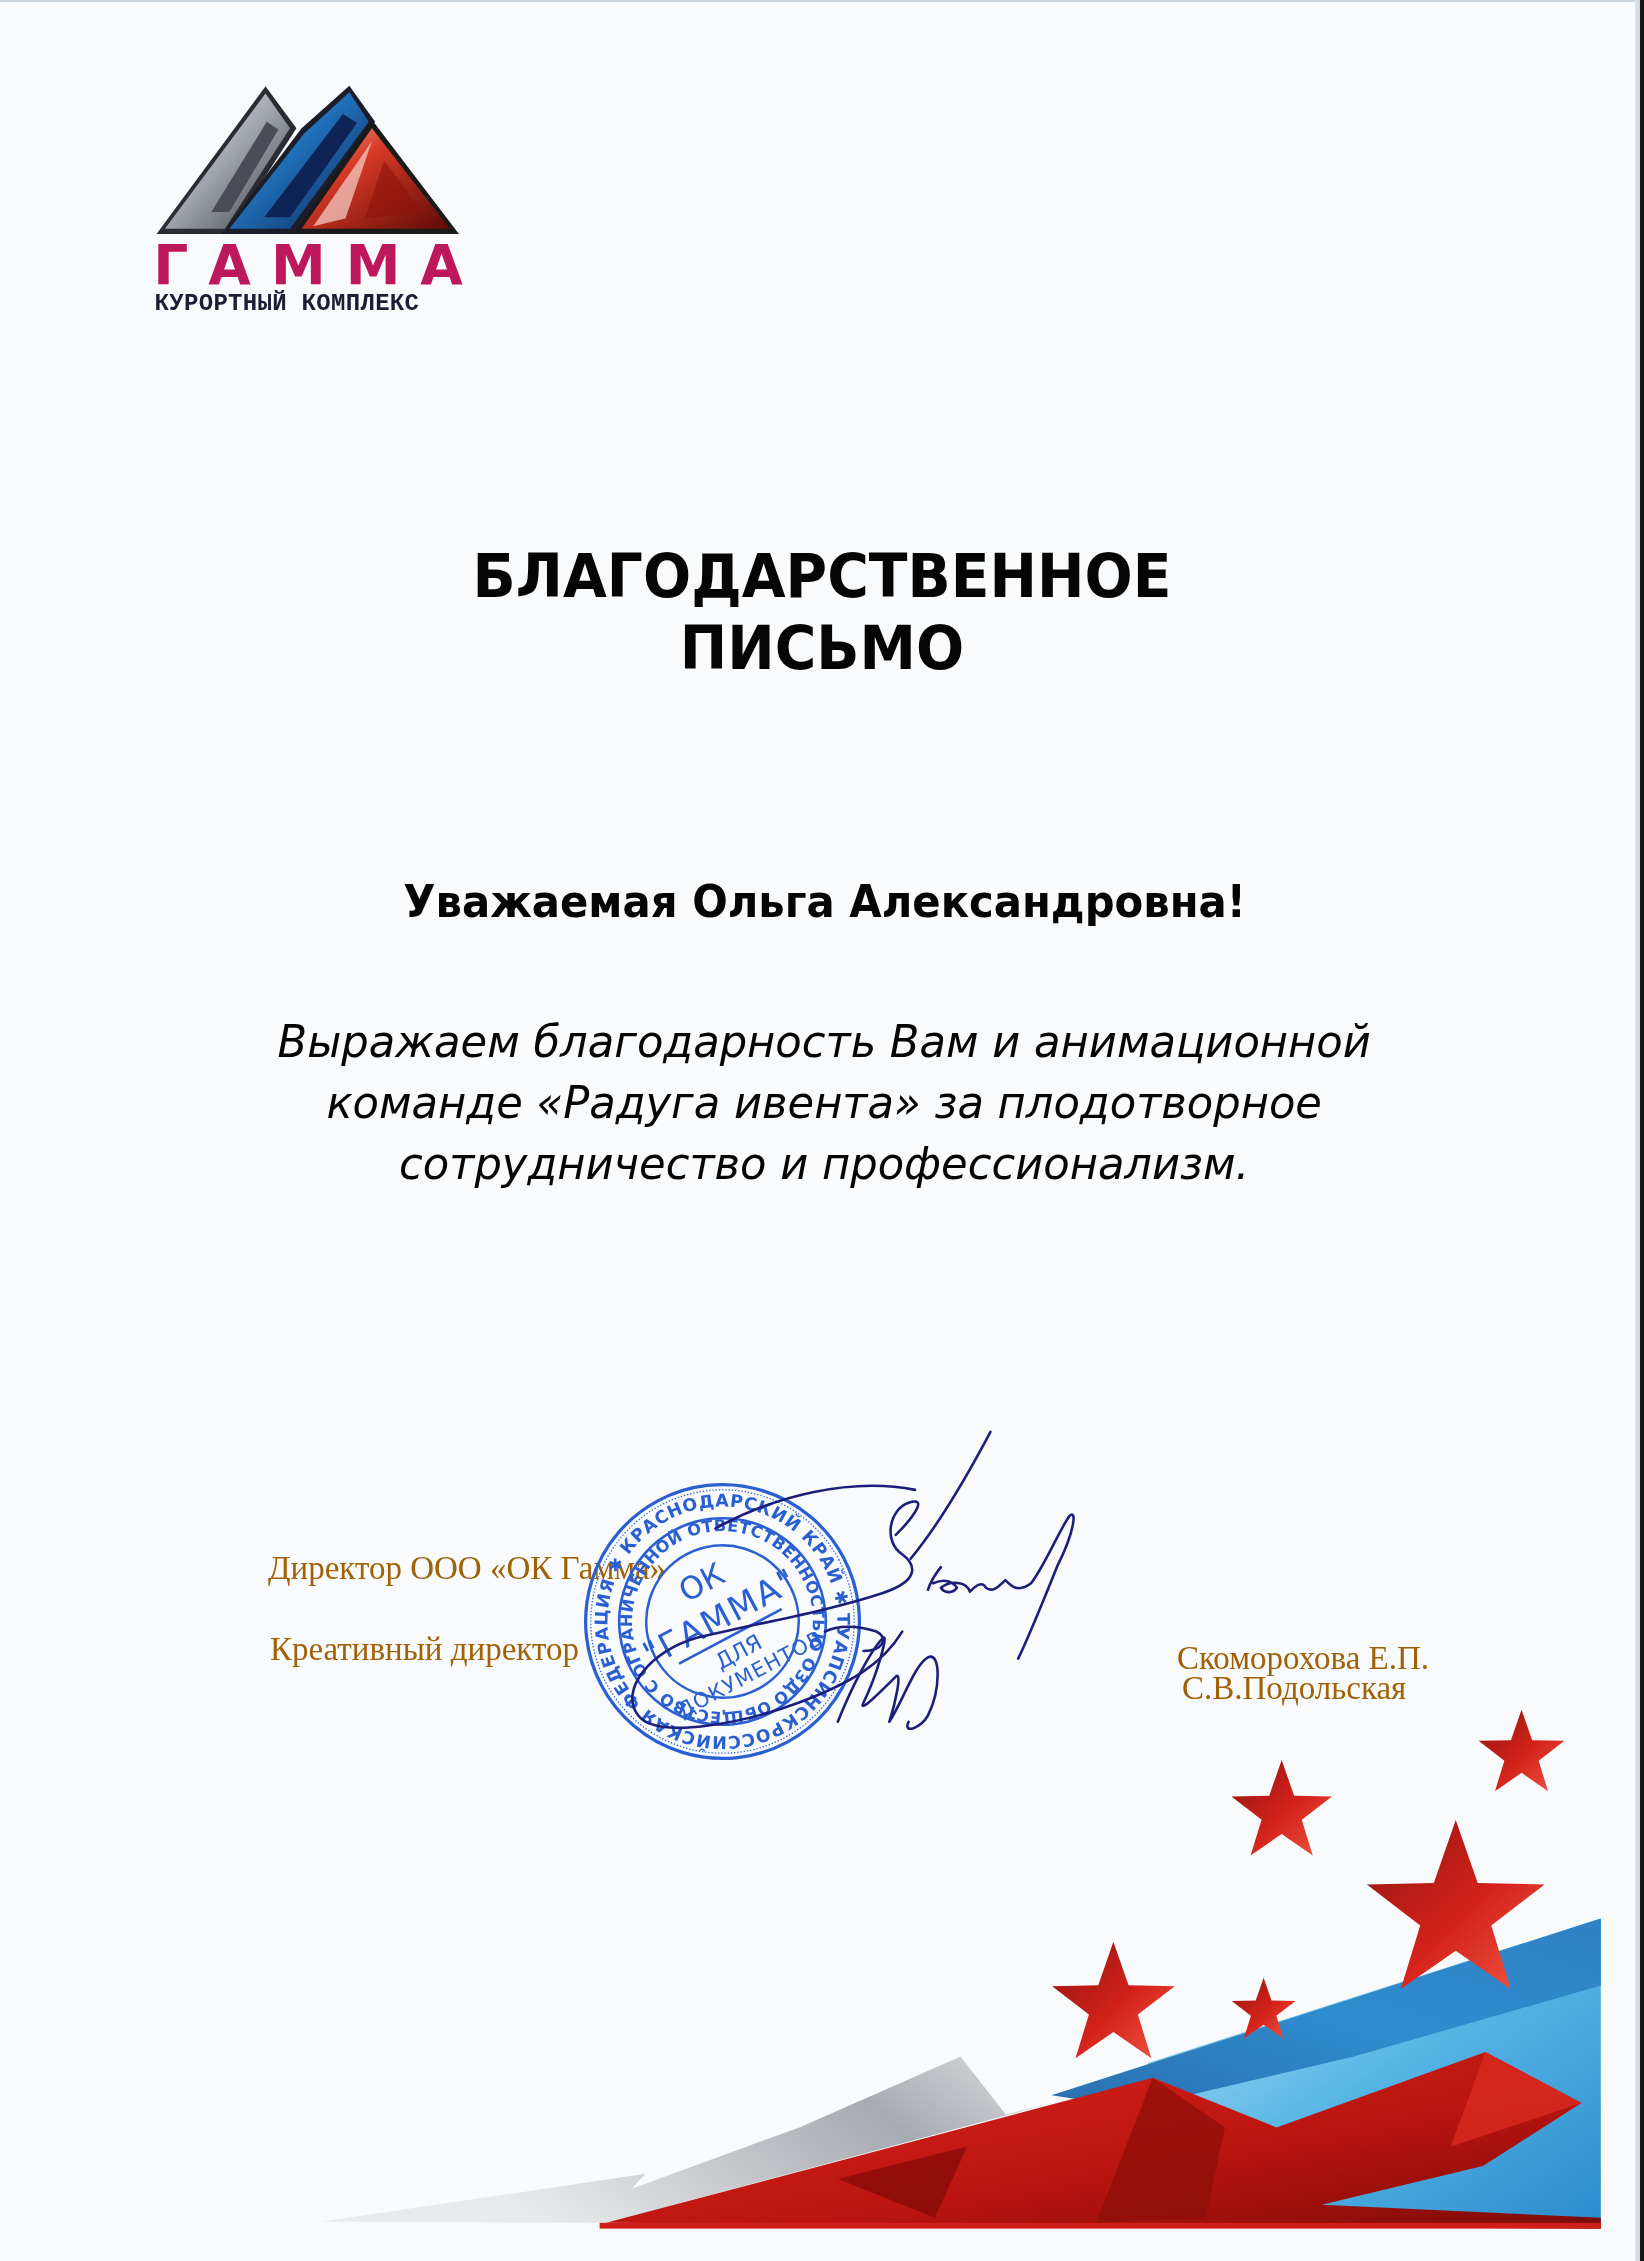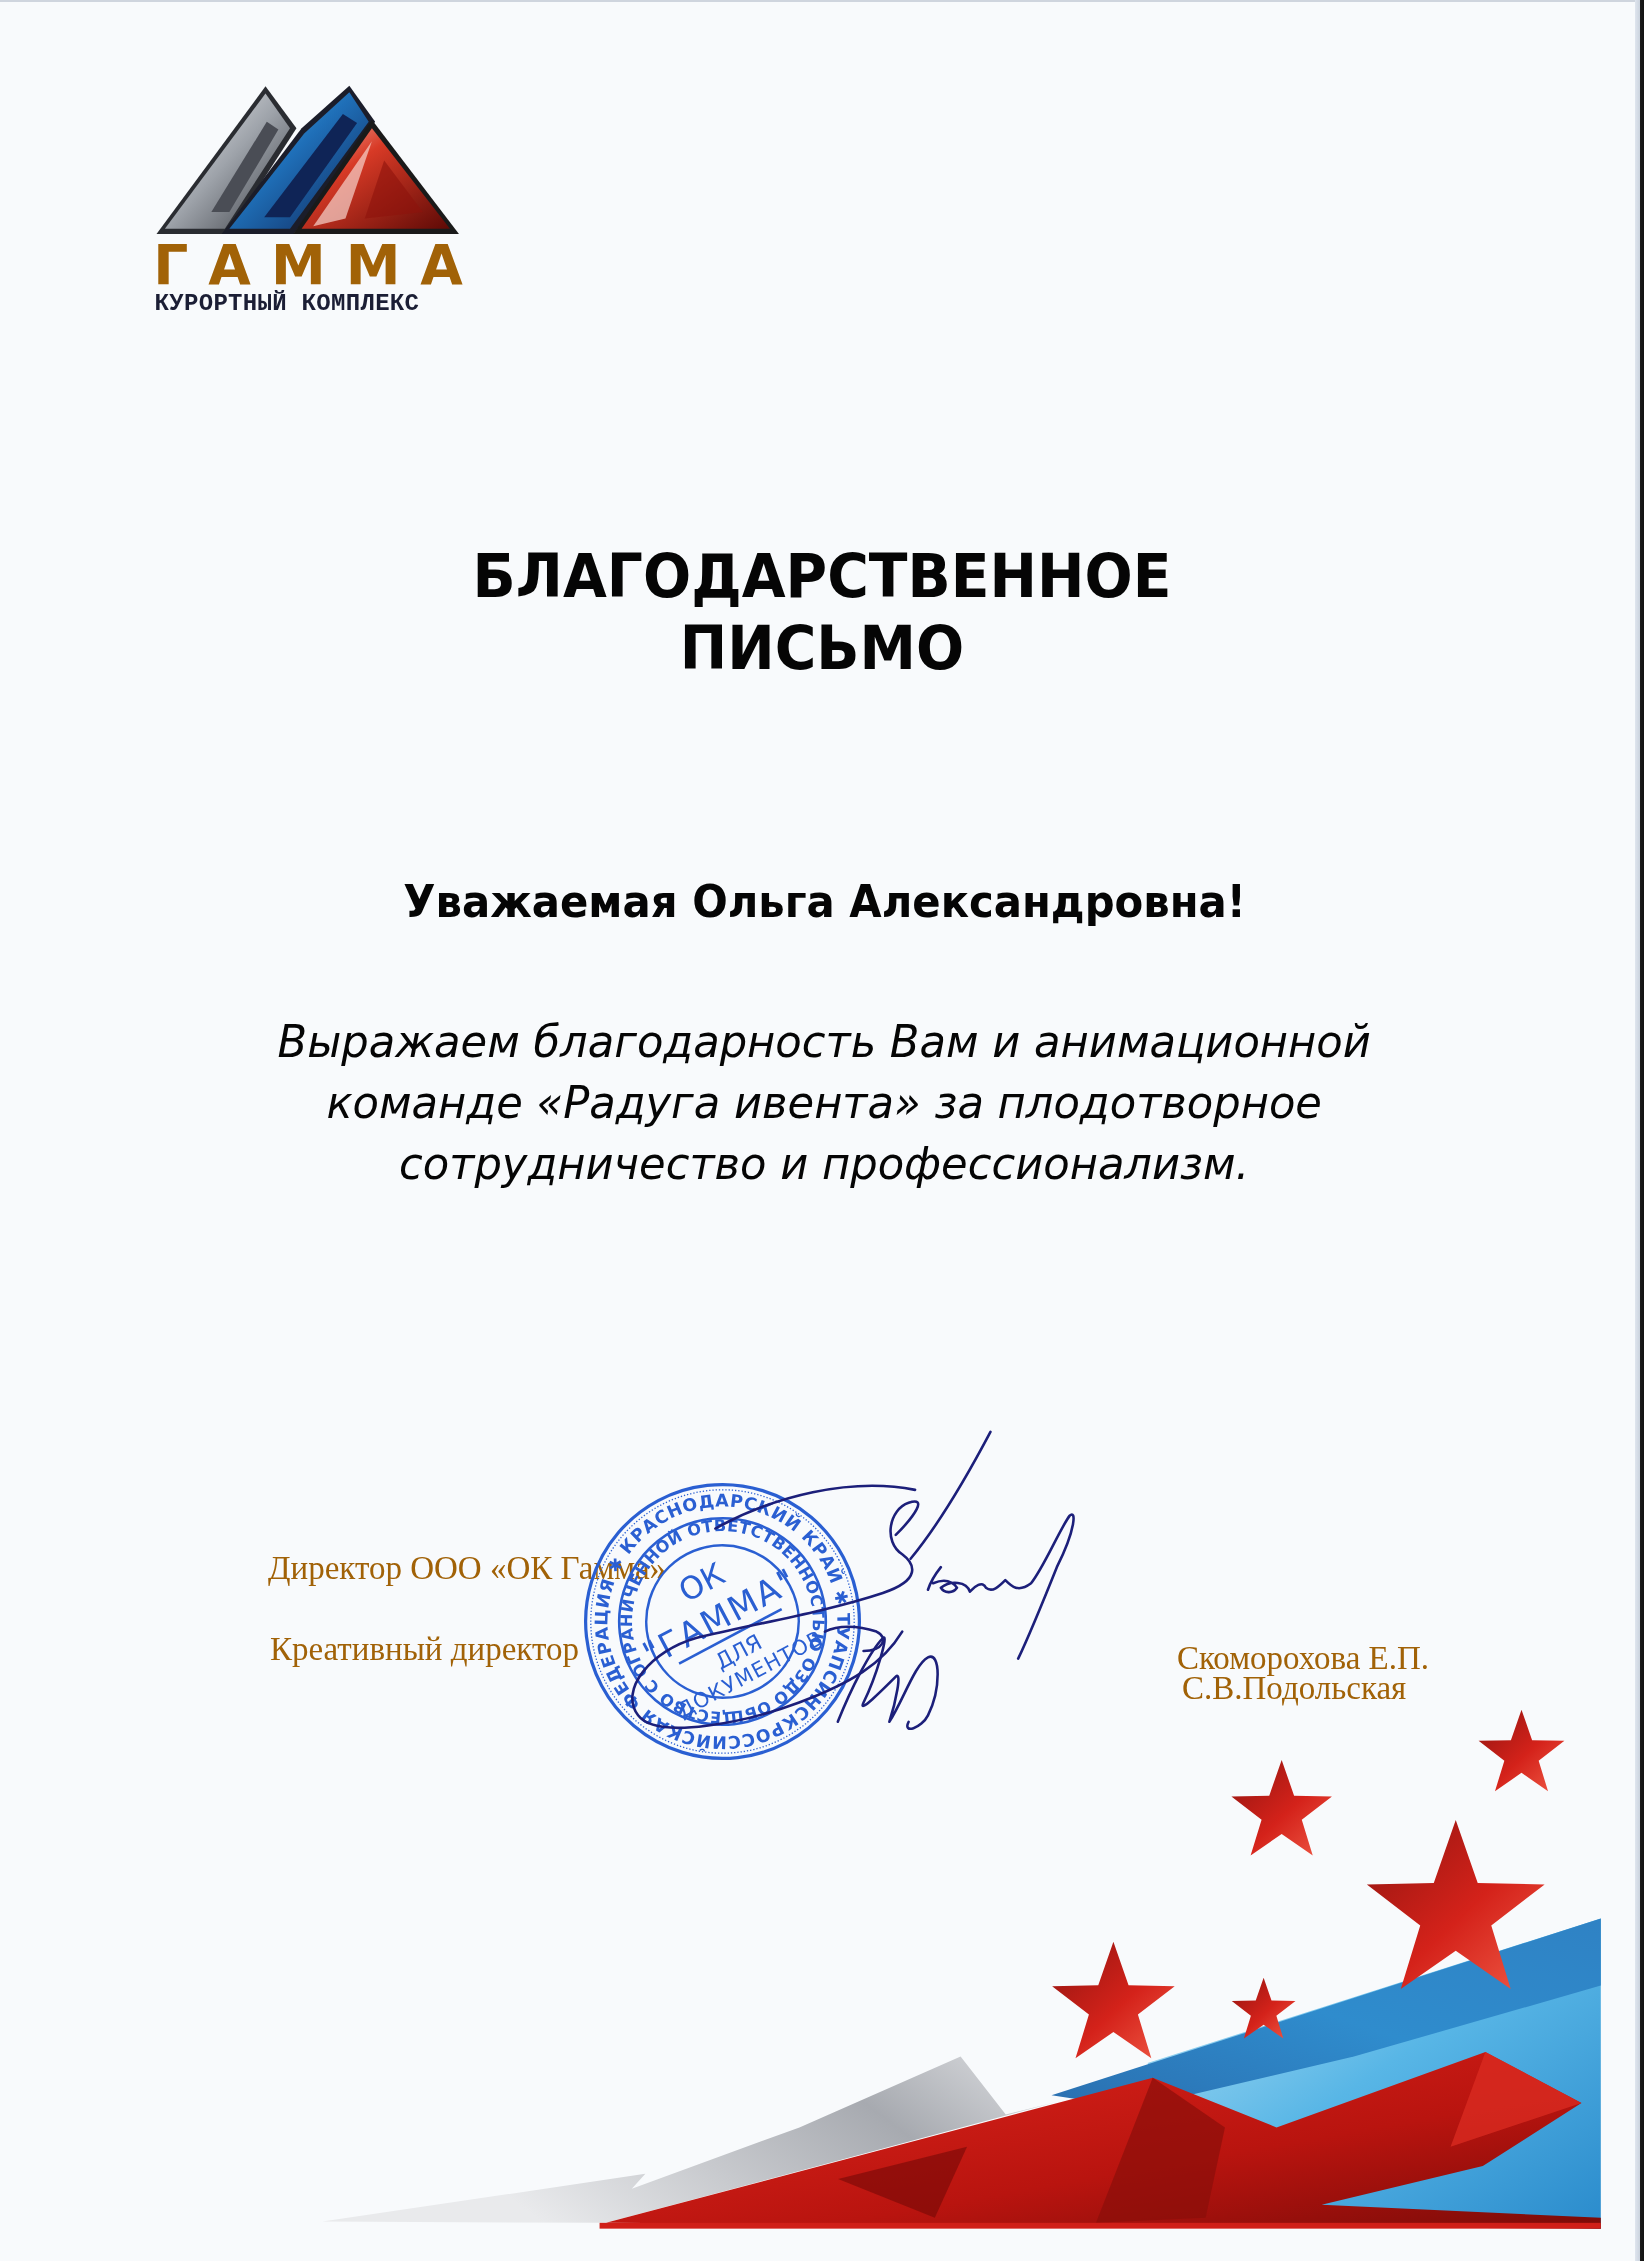--- a/index.html
+++ b/index.html
@@ -15,21 +15,21 @@
   }
   .page-edge-top {
     position: absolute; top: 0; left: 0; width: 1644px; height: 1.9px; background: #cfd5de;
   }
   
   .logo { position: absolute; left: 152px; top: 83px; width: 316px; height: 239px; }
   .logo svg { position: absolute; left: 0; top: 0; }
   .logo-word {
     position: absolute; left: 1.3px; top: 155px; width: 309px;
     font-family: "DejaVu Sans", sans-serif; font-weight: bold;
-    font-size: 55px; line-height: 55px; letter-spacing: 20px; color: #a16207;
+    font-size: 55px; line-height: 55px; letter-spacing: 20px; color: #be185d;
     white-space: nowrap;
   }
   .logo-sub {
     position: absolute; left: 2.6px; top: 208px; width: 309px;
     font-family: Liberation Mono, monospace; font-weight: bold;
     font-size: 24px; line-height: 26px; letter-spacing: 0.3px; color: #1b1e35;
     white-space: nowrap;
   }
   
   .title {

